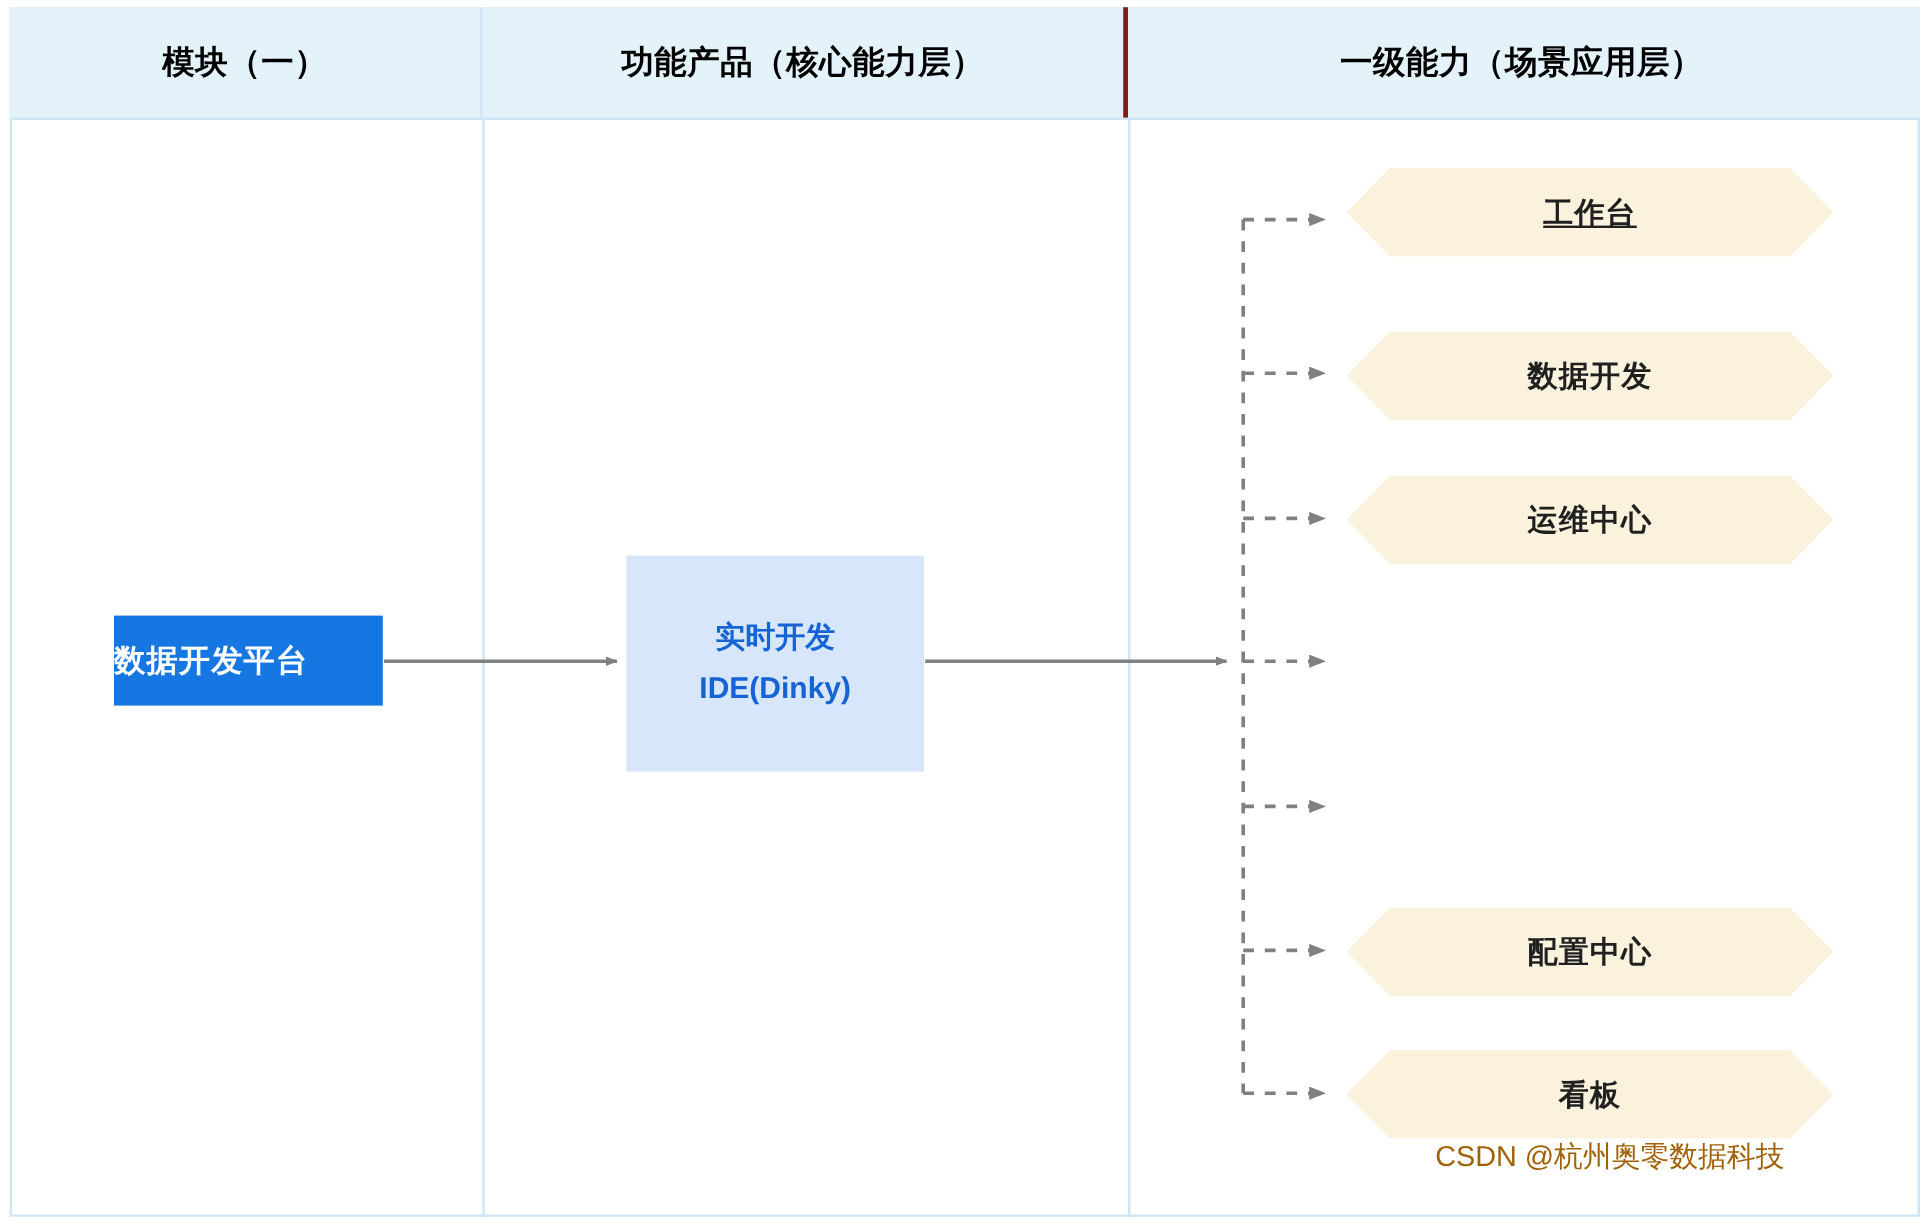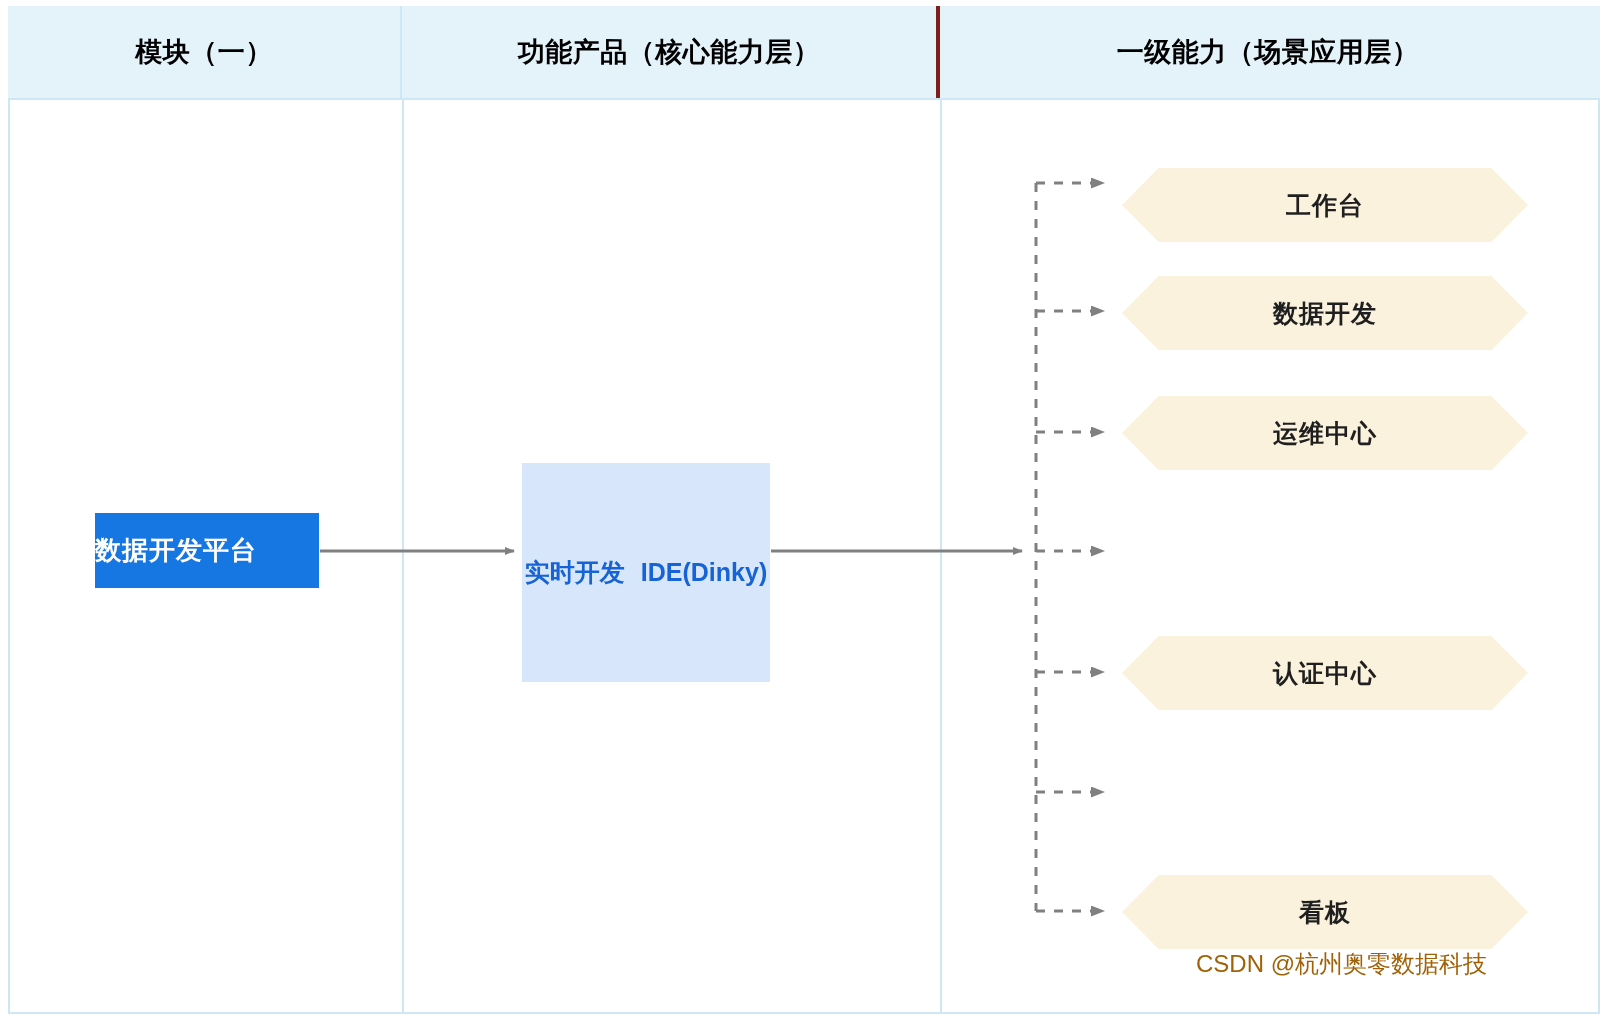--- a/index.html
+++ b/index.html
@@ -80,23 +80,24 @@
     font-weight: 700;
     letter-spacing: 1px;
   }
 
   
   .node-secondary {
     position: absolute;
     left: 522px;
     top: 463px;
     width: 248px;
-    height: 219px;
+    height: 180px;
     background: #d7e6fa;
     display: flex;
+    flex-direction: column;
     align-items: center;
     justify-content: center;
     gap: 16px;
     color: #1663d6;
     font-size: 25px;
     font-weight: 700;
   }
   .node-secondary .line { line-height: 1.1; }
 
   
@@ -187,31 +188,31 @@
 
   <div class="node-primary">
     <span>数据开发平台</span>
   </div>
 
   <div class="node-secondary">
     <span class="line">实时开发</span>
     <span class="line">IDE(Dinky)</span>
   </div>
 
-  <div class="hex" style="top:168px;">
+  <div class="hex" style="top:140px;text-decoration:underline;">
     <span>工作台</span>
   </div>
   <div class="hex" style="top:276px;">
     <span>数据开发</span>
   </div>
   <div class="hex" style="top:396px;">
     <span>运维中心</span>
   </div>
-  <div class="hex" style="top:636px;">
-    <span>认证中心</span>
+  <div class="hex" style="top:756px;">
+    <span>配置中心</span>
   </div>
   <div class="hex" style="top:875px;">
     <span>看板</span>
   </div>
 
   <div class="watermark">CSDN @杭州奥零数据科技</div>
 
 </div>
 
 </body></html>

